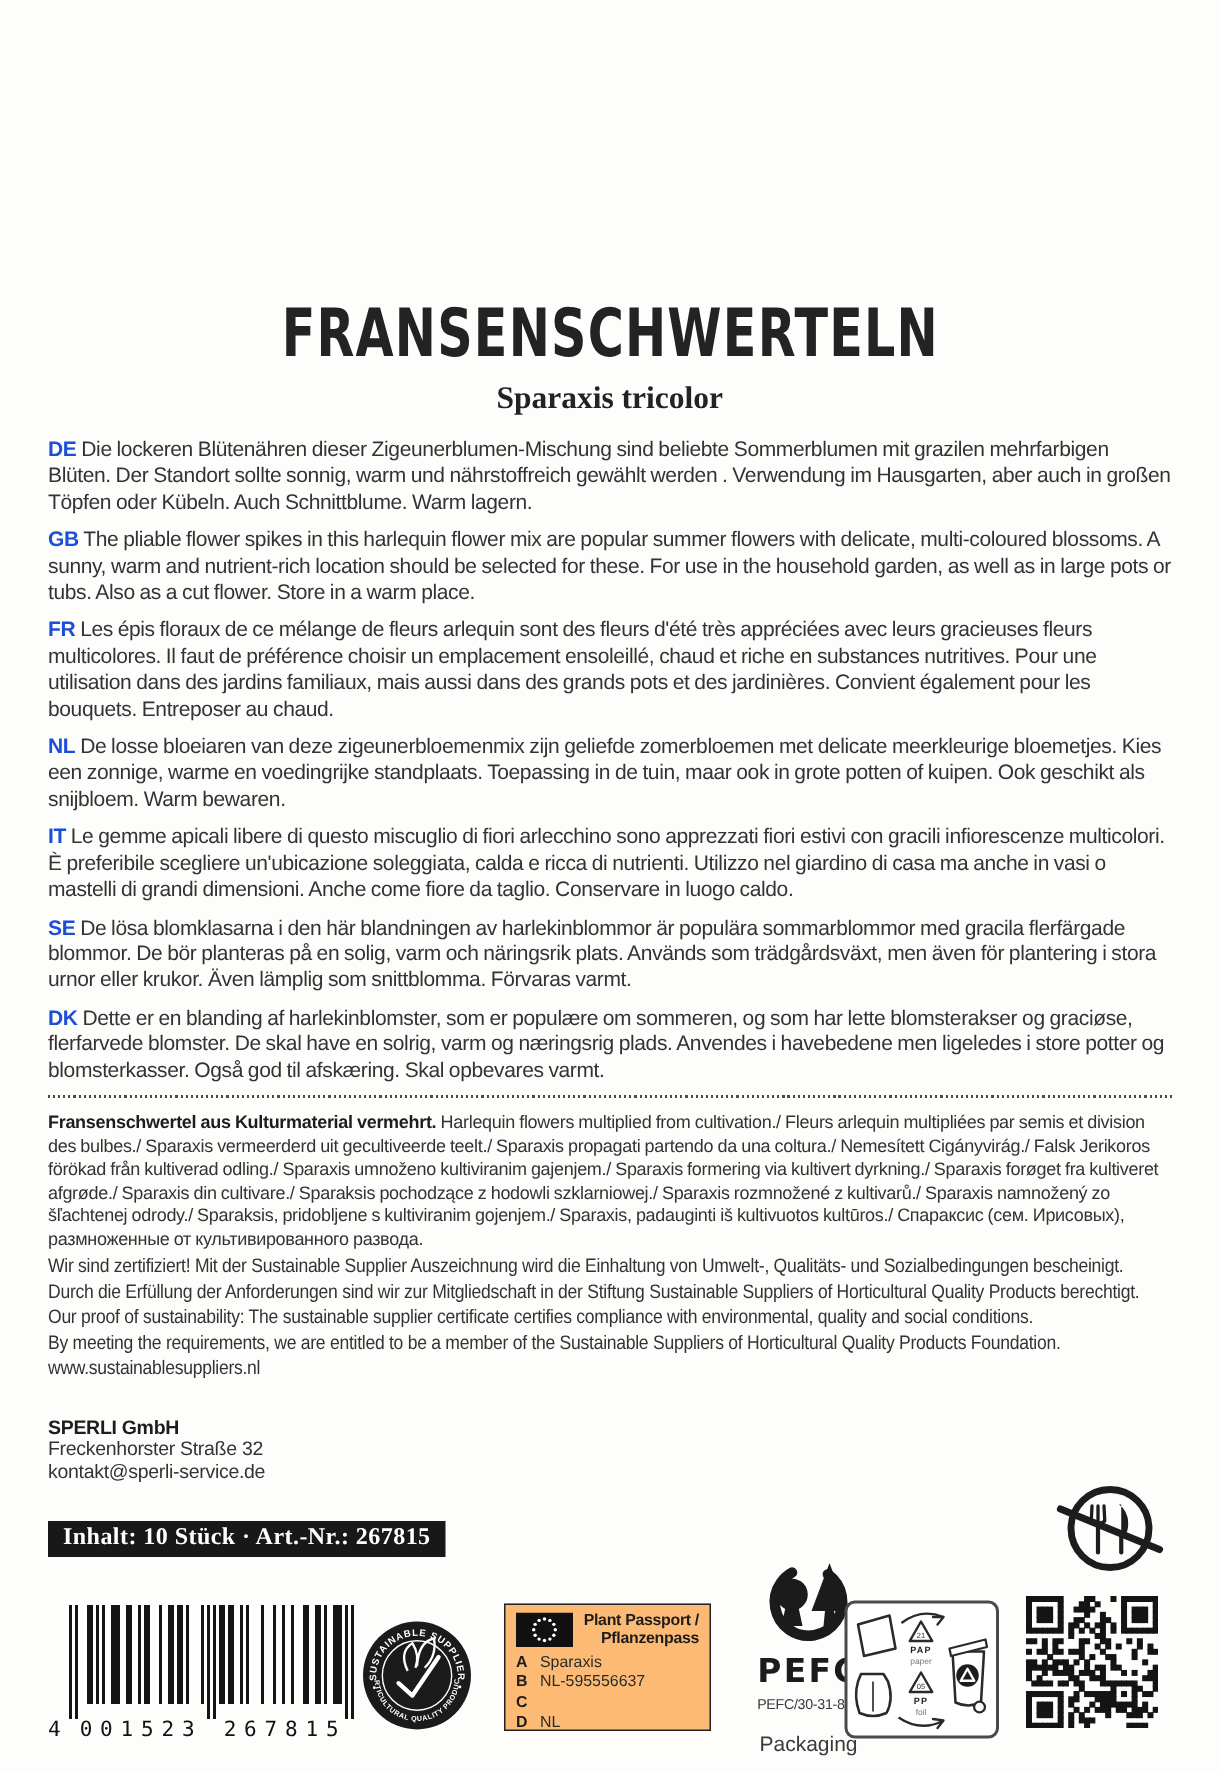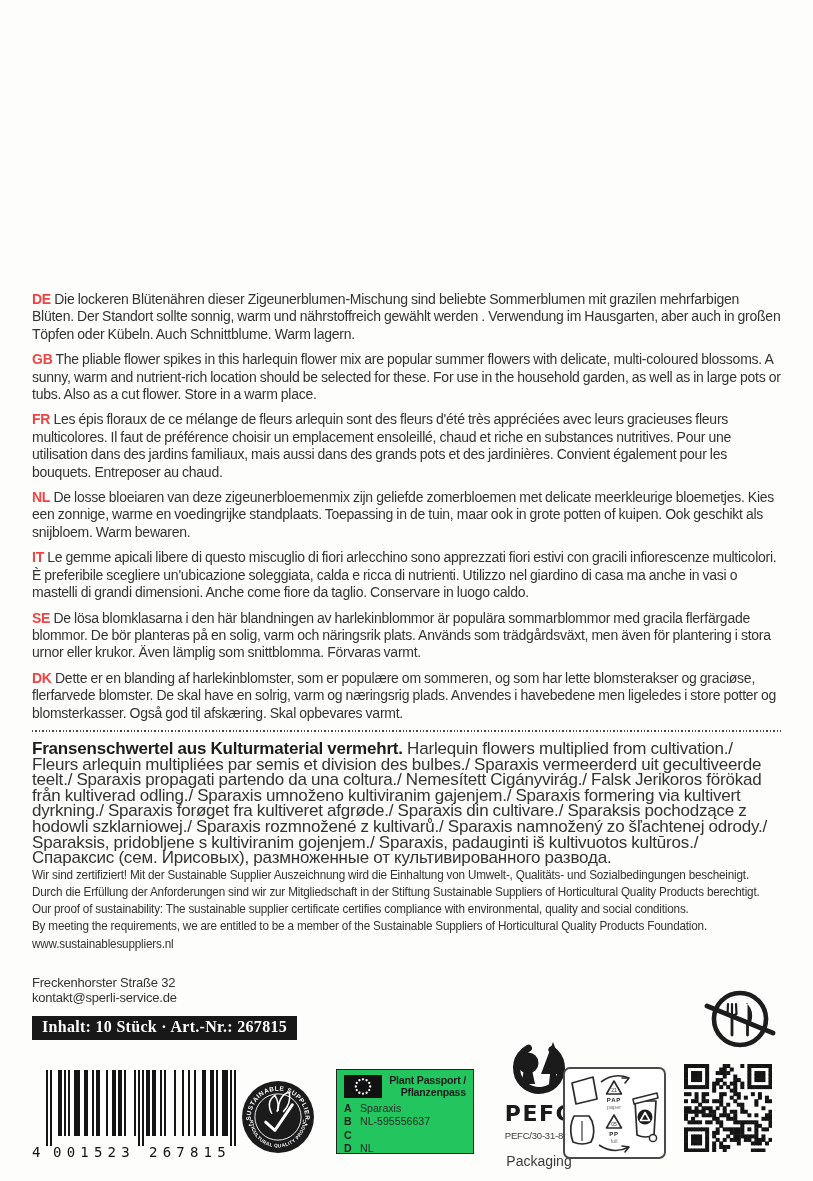--- a/index.html
+++ b/index.html
@@ -10,45 +10,45 @@
   .head { position:absolute; top:198px; left:0; width:813px; text-align:center; }
   .title { display:inline-block; font-family:"DejaVu Sans", sans-serif; font-weight:700;
            font-size:41px; color:#232323; letter-spacing:1px;
            transform:scaleX(0.80) scaleY(1.08); transform-origin:center; white-space:nowrap; }
   .subtitle { margin-top:7px; font-family:"Liberation Serif", serif; font-weight:700;
               font-size:21px; color:#232323; }
 
   .col { position:absolute; left:32px; top:291px; width:750px; }
   p.desc { margin:0 0 8px; font-size:14px; line-height:17.4px; letter-spacing:-0.25px;
            word-spacing:-0.4px; color:#333; }
-  p.desc b { color:#ef4444; }
+  p.desc b { color:#1d4ed8; }
   .divider { height:2px; margin:4px 0 9px; width:100%;
              background:repeating-linear-gradient(90deg,#4a4a4a 0 1.4px,transparent 1.4px 3.4px); }
-  p.prop { font-size:17px; line-height:15.6px; letter-spacing:-0.2px; word-spacing:-0.3px; color:#333; }
+  p.prop { font-size:12px; line-height:15.6px; letter-spacing:-0.2px; word-spacing:-0.3px; color:#333; }
   p.prop b { color:#1d1d1d; }
 
   .sustain { }
   .sustain .sline { white-space:nowrap; font-size:13px; line-height:17.2px; letter-spacing:-0.2px;
                     transform:scaleX(0.90); transform-origin:left; color:#333; }
 
   .addr { margin-top:24px; font-size:13px; line-height:14.8px; letter-spacing:-0.2px; color:#333; }
   .addr .co { font-weight:700; color:#1d1d1d; }
 
-  .badge { display:inline-block; margin-top:11px; background:#181818; color:#fff;
+  .badge { display:inline-block; margin-top:25px; background:#181818; color:#fff;
            font-family:"Liberation Serif", serif; font-weight:700; font-size:16px;
            padding:2px 10px 4px 10px; letter-spacing:0.3px; }
 
   
   .barcode { position:absolute; left:32px; top:1066px; }
   .bc-digit { font-family:"DejaVu Sans Mono", monospace; font-size:14px; fill:#111; }
 
   .seal { position:absolute; left:241px; top:1080px; }
 
   .passport { position:absolute; left:336px; top:1069px; width:138px; height:85px;
-              border:1.6px solid #222; background:#22c55e; padding:5px 7px 4px 7px; }
+              border:1.6px solid #222; background:#fdba74; padding:5px 7px 4px 7px; }
   .pp-head { display:flex; justify-content:space-between; align-items:flex-start; }
   .pp-title { text-align:right; font-weight:700; font-size:10.6px; line-height:11.5px;
               letter-spacing:-0.2px; color:#1d1d1d; }
   .pp-rows { margin-top:4px; }
   .pp-row { display:flex; font-size:10.6px; line-height:13.4px; color:#2a2a2a; }
   .pp-row .k { font-weight:700; width:16px; color:#1d1d1d; }
 
   .pefc { position:absolute; left:500px; top:1038px; width:78px; text-align:center; }
   .pefc-name { font-family:"DejaVu Sans", sans-serif; font-weight:700; font-size:22px;
                letter-spacing:1.5px; color:#1b1b1b; margin-top:1px; }
@@ -58,20 +58,24 @@
   .packbox { position:absolute; left:563px; top:1067px; width:103px; height:92px;
              border:2px solid #4a4a4a; border-radius:7px; background:#fff; }
   .qr { position:absolute; left:684px; top:1064px; }
   .nofood { position:absolute; left:702px; top:982px; }
 </style>
 </head>
 <body>
 
 <div class="sheet">
 
+  <div class="head">
+    <div class="title">FRANSENSCHWERTELN</div>
+    <div class="subtitle">Sparaxis tricolor</div>
+  </div>
 
   <div class="col">
     <p class="desc"><b>DE</b> <span>Die lockeren Blütenähren dieser Zigeunerblumen-Mischung sind beliebte Sommerblumen mit grazilen mehrfarbigen Blüten. Der Standort sollte sonnig, warm und nährstoffreich gewählt werden . Verwendung im Hausgarten, aber auch in großen Töpfen oder Kübeln. Auch Schnittblume. Warm lagern.</span></p>
     <p class="desc"><b>GB</b> <span>The pliable flower spikes in this harlequin flower mix are popular summer flowers with delicate, multi-coloured blossoms. A sunny, warm and nutrient-rich location should be selected for these. For use in the household garden, as well as in large pots or tubs. Also as a cut flower. Store in a warm place.</span></p>
     <p class="desc"><b>FR</b> <span>Les épis floraux de ce mélange de fleurs arlequin sont des fleurs d'été très appréciées avec leurs gracieuses fleurs multicolores. Il faut de préférence choisir un emplacement ensoleillé, chaud et riche en substances nutritives. Pour une utilisation dans des jardins familiaux, mais aussi dans des grands pots et des jardinières. Convient également pour les bouquets. Entreposer au chaud.</span></p>
     <p class="desc"><b>NL</b> <span>De losse bloeiaren van deze zigeunerbloemenmix zijn geliefde zomerbloemen met delicate meerkleurige bloemetjes. Kies een zonnige, warme en voedingrijke standplaats. Toepassing in de tuin, maar ook in grote potten of kuipen. Ook geschikt als snijbloem. Warm bewaren.</span></p>
     <p class="desc"><b>IT</b> <span>Le gemme apicali libere di questo miscuglio di fiori arlecchino sono apprezzati fiori estivi con gracili infiorescenze multicolori. È preferibile scegliere un'ubicazione soleggiata, calda e ricca di nutrienti. Utilizzo nel giardino di casa ma anche in vasi o mastelli di grandi dimensioni. Anche come fiore da taglio. Conservare in luogo caldo.</span></p>
     <p class="desc"><b>SE</b> <span>De lösa blomklasarna i den här blandningen av harlekinblommor är populära sommarblommor med gracila flerfärgade blommor. De bör planteras på en solig, varm och näringsrik plats. Används som trädgårdsväxt, men även för plantering i stora urnor eller krukor. Även lämplig som snittblomma. Förvaras varmt.</span></p>
     <p class="desc"><b>DK</b> <span>Dette er en blanding af harlekinblomster, som er populære om sommeren, og som har lette blomsterakser og graciøse, flerfarvede blomster. De skal have en solrig, varm og næringsrig plads. Anvendes i havebedene men ligeledes i store potter og blomsterkasser. Også god til afskæring. Skal opbevares varmt.</span></p>
 
@@ -81,20 +85,21 @@
 
     <div class="sustain">
       <div class="sline">Wir sind zertifiziert! Mit der Sustainable Supplier Auszeichnung wird die Einhaltung von Umwelt-, Qualitäts- und Sozialbedingungen bescheinigt.</div>
       <div class="sline">Durch die Erfüllung der Anforderungen sind wir zur Mitgliedschaft in der Stiftung Sustainable Suppliers of Horticultural Quality Products berechtigt.</div>
       <div class="sline">Our proof of sustainability: The sustainable supplier certificate certifies compliance with environmental, quality and social conditions.</div>
       <div class="sline">By meeting the requirements, we are entitled to be a member of the Sustainable Suppliers of Horticultural Quality Products Foundation.</div>
       <div class="sline">www.sustainablesuppliers.nl</div>
     </div>
 
     <div class="addr">
+      <div class="co">SPERLI GmbH</div>
       <div>Freckenhorster Straße 32</div>
       <div>kontakt@sperli-service.de</div>
     </div>
 
     <div class="badge">Inhalt: 10 Stück · Art.-Nr.: 267815</div>
   </div>
 
   <svg class="barcode" width="206" height="94" viewBox="0 0 206 94">
     <g id="bc-bars" fill="#141414">
         <rect x="14" y="4" width="2" height="76"></rect>

